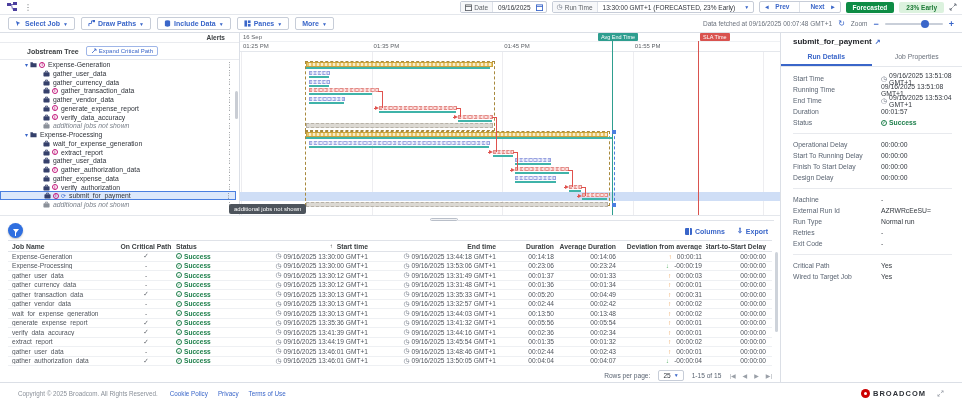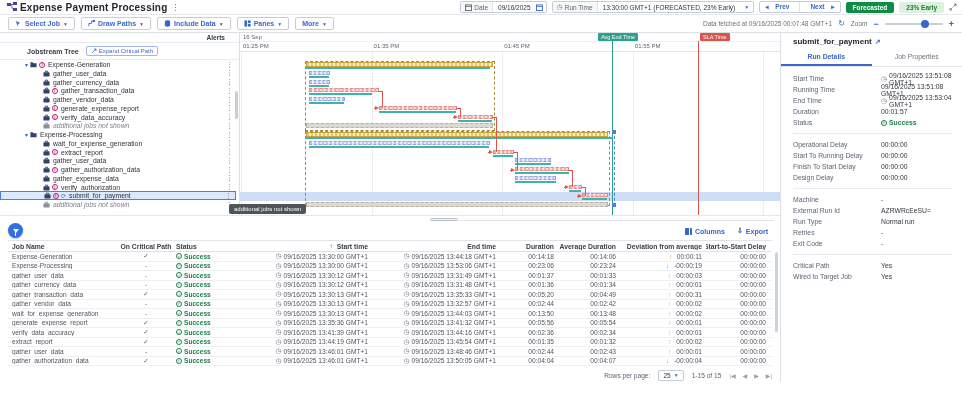--- a/index.html
+++ b/index.html
@@ -137,21 +137,20 @@
 
 <div id="app">
 
   <div class="titlebar">
     <svg class="app-icon" viewBox="0 0 10 10">
         <rect x="0" y="1" width="4" height="3" fill="#4b3f9e"></rect>
         <rect x="6" y="0" width="4" height="3" fill="#4b3f9e"></rect>
         <rect x="6" y="6" width="4" height="3" fill="#4b3f9e"></rect>
         <path d="M4 2.5 H6 M4 2.5 C5 2.5 5 7.5 6 7.5" stroke="#4b3f9e" stroke-width=".8" fill="none"></path>
       </svg>
-    <span class="page-title">Expense Payment Processing</span>
     <span class="kebab">⋮</span>
     <div class="tb-right">
       <div class="field-box">
         <span class="field-label">
             <svg class="mini-ico" viewBox="0 0 8 8">
               <rect x="0.5" y="1" width="7" height="6.5" fill="none" stroke="#5f6368" stroke-width="1"></rect>
               <line x1="0.5" y1="2.8" x2="7.5" y2="2.8" stroke="#5f6368" stroke-width="1"></line>
             </svg>
             <span>Date</span>
           </span>
@@ -1054,14 +1053,29 @@
       <span>1-15 of 15</span>
       <span class="pg-arrows">
         <span>|◀</span>
         <span>◀</span>
         <span>▶</span>
         <span>▶|</span>
       </span>
     </div>
   </div>
 
+  <div class="page-footer">
+    <span>Copyright © 2025 Broadcom. All Rights Reserved.</span>
+    <span class="foot-links" id="foot-links">
+        <span>Cookie Policy</span>
+        <span>Privacy</span>
+        <span>Terms of Use</span>
+      </span>
+    <span class="brand">
+      <span class="brand-disc"></span>
+      <span class="brand-name">BROADCOM</span>
+      <svg class="corner-ico" width="7" height="7" viewBox="0 0 8 8">
+          <path d="M5 1 H7 V3 M7 1 L4.5 3.5 M3 7 H1 V5 M1 7 L3.5 4.5" stroke="#9aa0a8" stroke-width=".9" fill="none"></path>
+        </svg>
+    </span>
+  </div>
 
 </div>
 
 </body></html>

